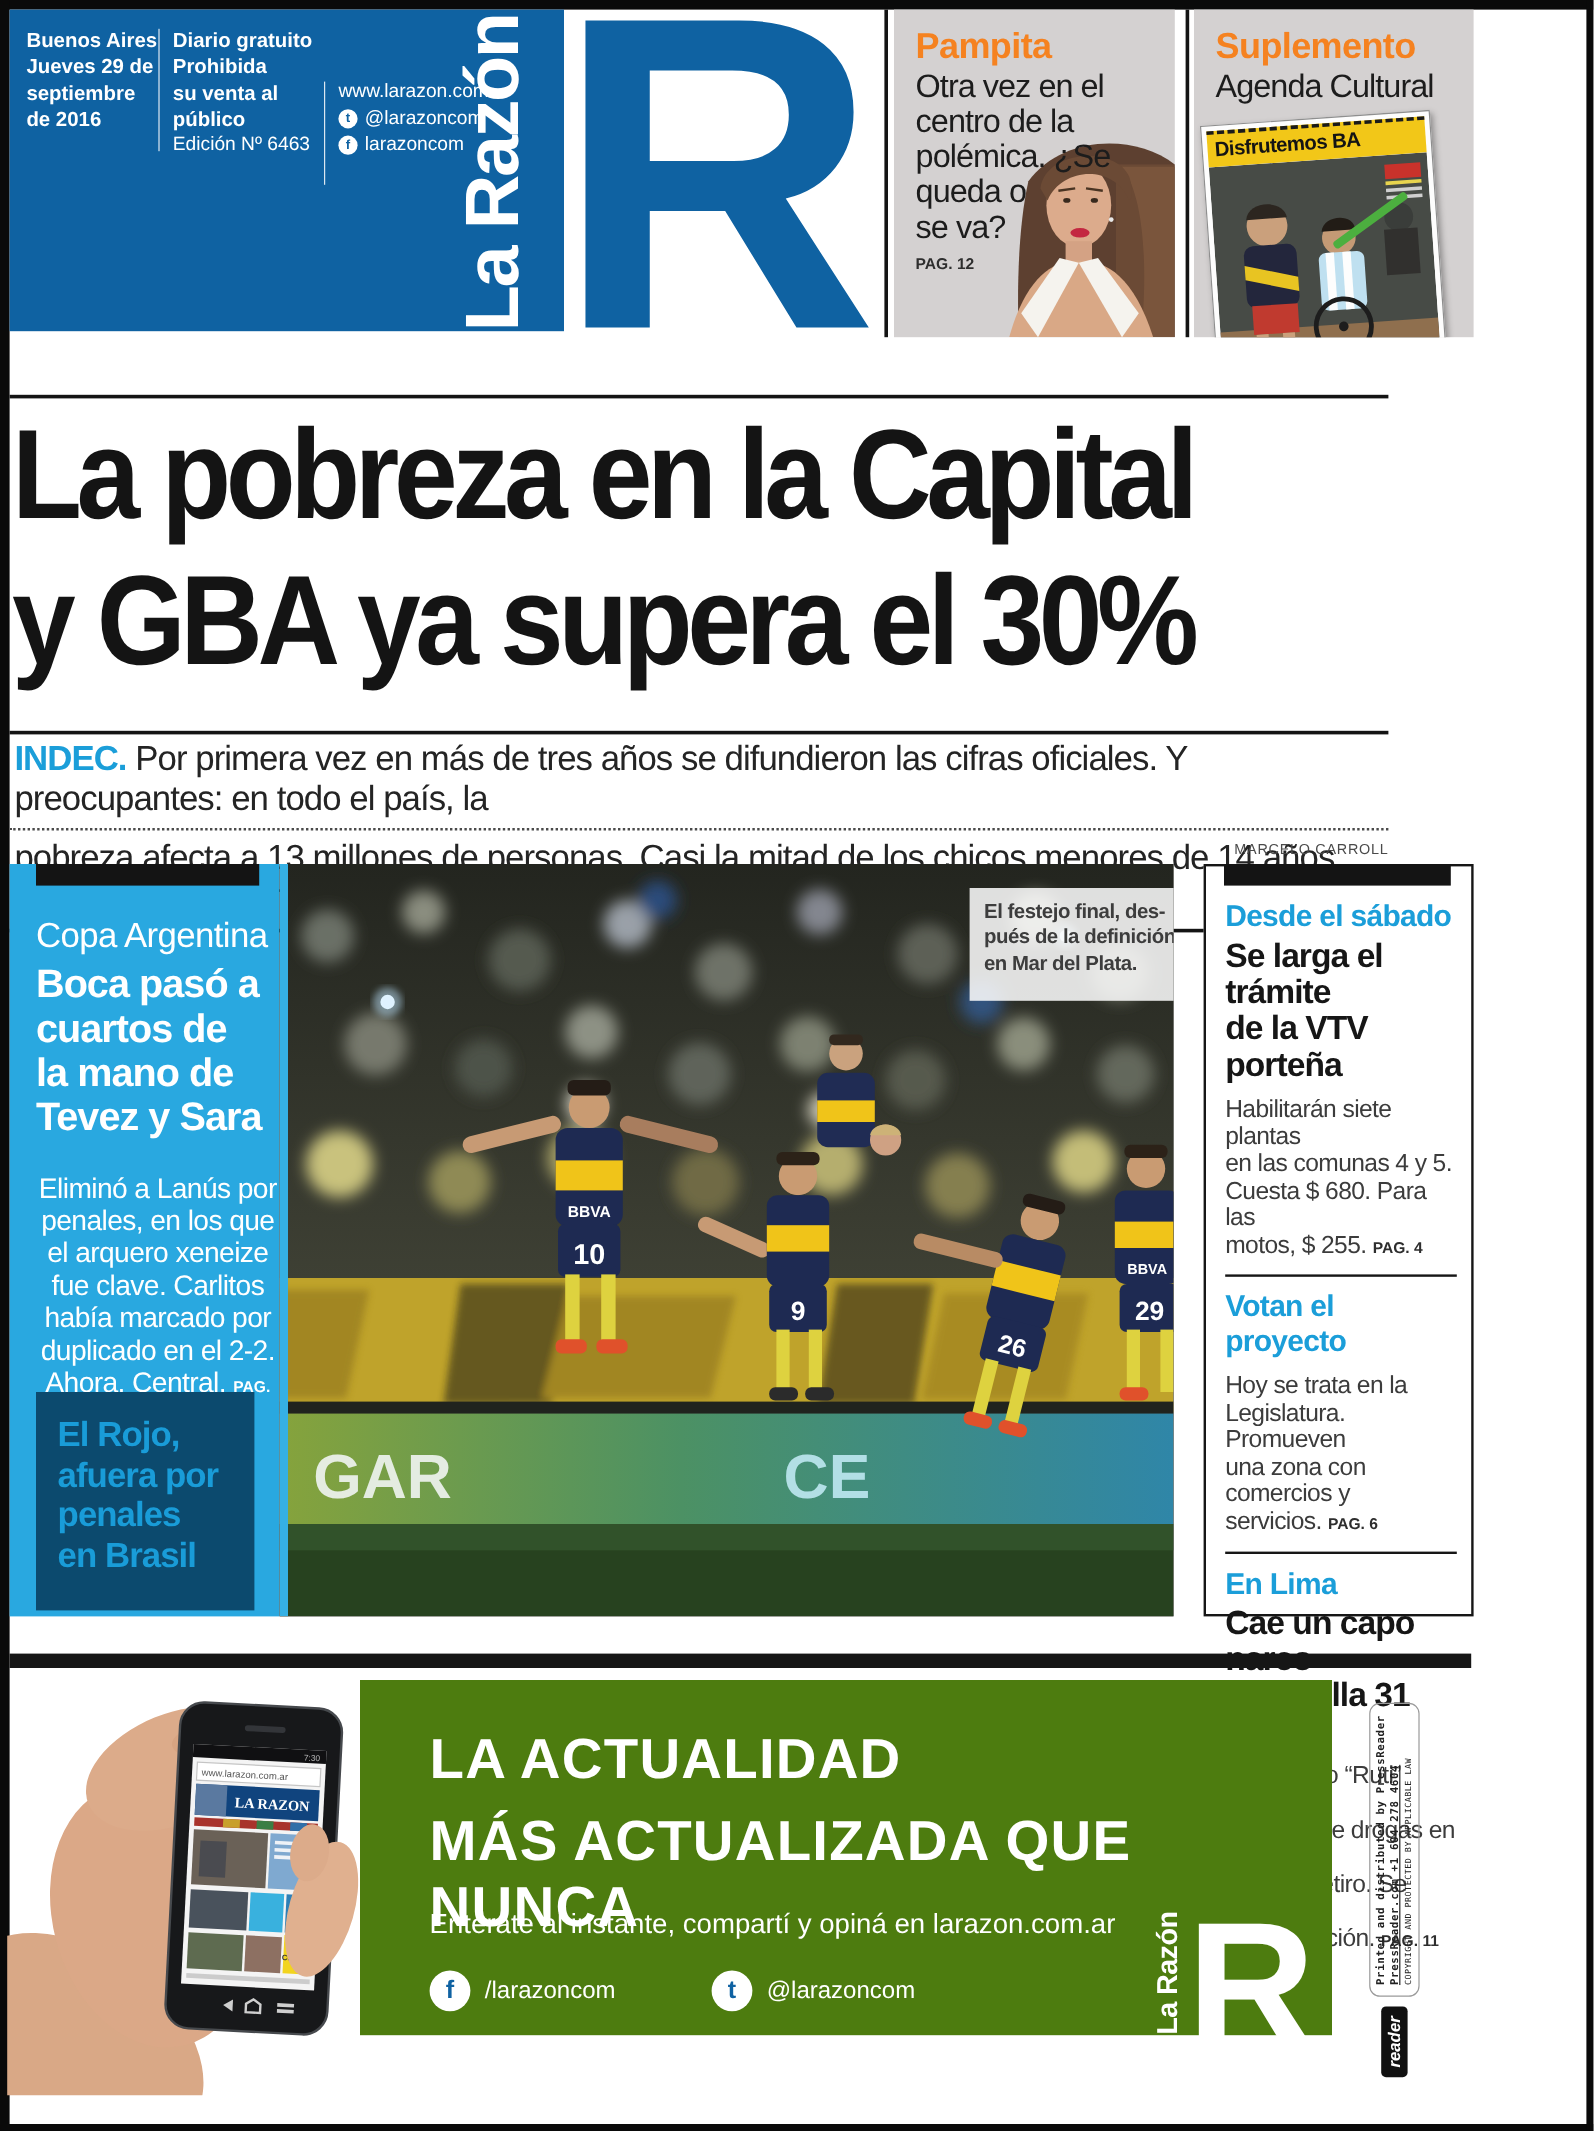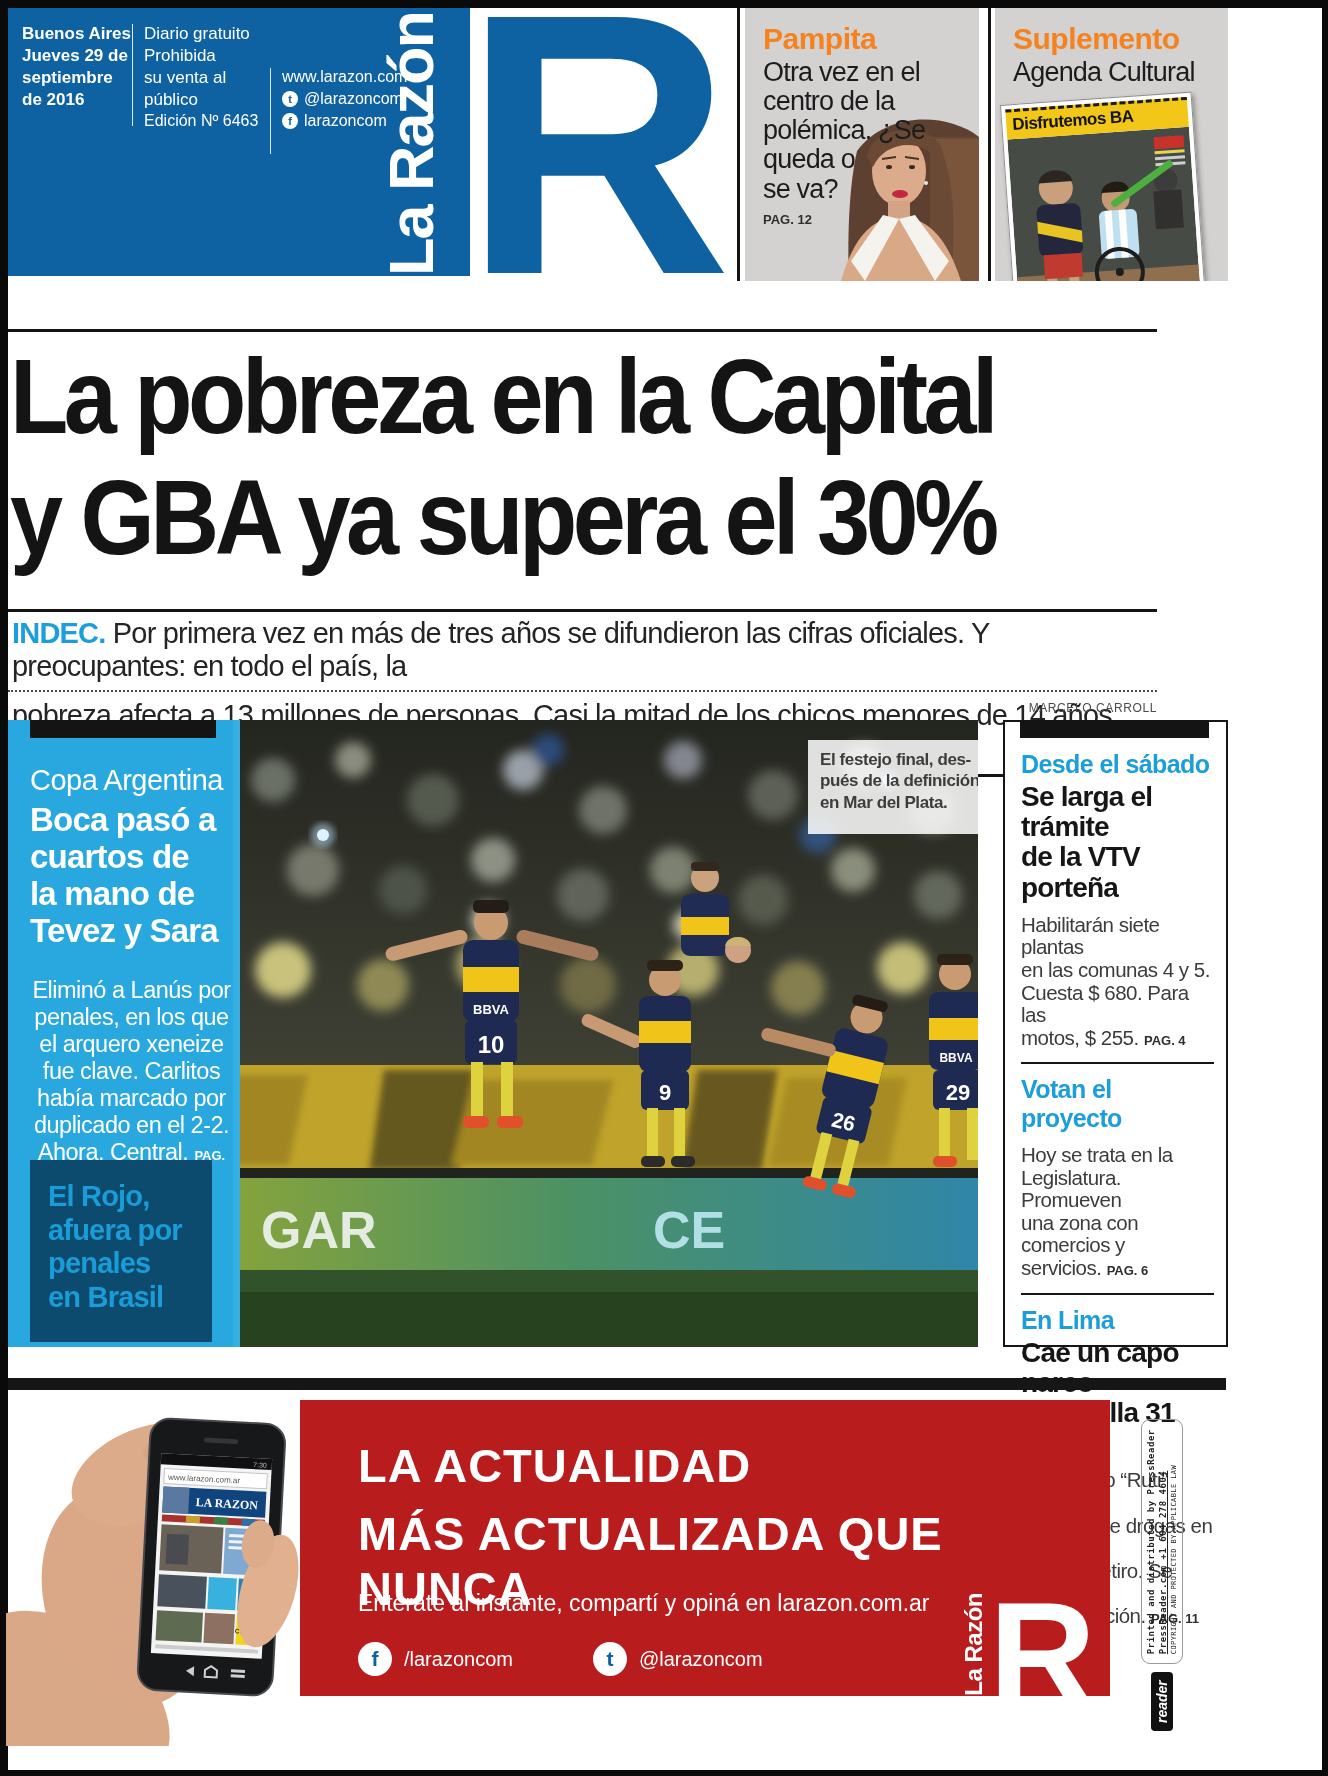--- a/index.html
+++ b/index.html
@@ -14,21 +14,21 @@
   .frame.left { left:0; top:0; width:8px; height:1776px; }
   .frame.bottom { left:0; top:1770px; width:1328px; height:6px; }
   .frame.right { left:1322px; top:0; width:6px; height:1776px; }
 
   
   .banner { position:absolute; left:8px; top:8px; width:462px; height:268px; background:#0f62a2; color:#fff; }
   .banner .date { position:absolute; left:14px; top:15px; font-size:17px; font-weight:bold; line-height:1.3; white-space:pre-line; }
   .banner .vdiv { position:absolute; width:1px; background:rgba(255,255,255,.85); top:16px; height:102px; }
   .banner .vdiv.d1 { left:124px; }
   .banner .vdiv.d2 { left:262px; height:86px; top:60px; }
-  .banner .notice { position:absolute; left:136px; top:15px; font-size:17px; font-weight:normal; line-height:1.3; white-space:pre-line; }
+  .banner .notice { position:absolute; left:136px; top:15px; font-size:17px; font-weight:bold; line-height:1.3; white-space:pre-line; }
   .banner .edition { position:absolute; left:136px; top:104px; font-size:16px; font-weight:normal; }
   .banner .social { position:absolute; left:274px; top:60px; font-size:16px; }
   .soc-row { display:flex; align-items:center; margin-bottom:4px; }
   .mini-ic { width:16px; height:16px; border-radius:50%; background:#fff; color:#0f62a2;
              font-size:11px; font-weight:bold; display:inline-flex; align-items:center; justify-content:center; margin-right:6px; }
   .banner .vlogo { position:absolute; right:0px; top:0; height:273px; width:118px; display:flex; align-items:center; justify-content:center; }
   .banner .vlogo span { writing-mode:vertical-rl; transform:rotate(180deg); font-size:63px; font-weight:bold; letter-spacing:-2px; }
   .big-r { position:absolute; left:463px; top:8px; width:272px; height:273px; overflow:hidden; color:#0f62a2;
            font-size:372px; font-weight:bold; line-height:273px; text-align:left; }
 
@@ -80,21 +80,21 @@
   .rcol .tab { left:15px; top:-2px; width:189px; }
   .rcol-inner { padding:28px 12px 0 16px; }
   .rc-kicker { color:#1b9ed9; font-weight:bold; font-size:25px; letter-spacing:-0.6px; }
   .rc-title { color:#161616; font-weight:bold; font-size:28px; line-height:1.08; letter-spacing:-0.8px; white-space:pre-line; margin-top:3px; }
   .rc-body { color:#3c3c3c; font-size:20.5px; line-height:1.1; letter-spacing:-0.5px; white-space:pre-line; margin-top:11px; }
   .rc-sep { border:none; border-top:2px solid #161616; margin:13px 0 11px 0; }
 
   
   .bigbar { position:absolute; left:8px; top:1378px; width:1218px; height:12px; background:#161616; }
   .hand-wrap { position:absolute; left:6px; top:1396px; width:310px; height:350px; }
-  .ad-blue { position:absolute; left:300px; top:1400px; width:810px; height:296px; background:#b91c1c; color:#fff; overflow:visible; }
+  .ad-blue { position:absolute; left:300px; top:1400px; width:810px; height:296px; background:#4d7c0f; color:#fff; overflow:visible; }
   .ad-h { position:absolute; left:58px; font-weight:bold; font-size:47px; letter-spacing:1px; }
   .ad-h.h1 { top:38px; } .ad-h.h2 { top:106px; }
   .ad-sub { position:absolute; left:58px; top:190px; font-size:23px; }
   .ad-social { position:absolute; left:58px; top:242px; display:flex; align-items:center; font-size:20px; }
   .soc-ic { width:34px; height:34px; border-radius:50%; background:#fff; color:#0f62a2;
             display:inline-flex; align-items:center; justify-content:center; font-weight:bold; font-size:21px; margin-right:12px; }
   .soc-gap { width:80px; }
   .ad-logo { position:absolute; right:14px; bottom:-14px; display:flex; align-items:flex-end; }
   .ad-logo .vtext { writing-mode:vertical-rl; transform:rotate(180deg); font-size:24px; font-weight:bold; letter-spacing:-0.5px; margin:0 1px 14px 0; }
   .ad-logo .r { font-size:148px; font-weight:bold; line-height:0.74; }

